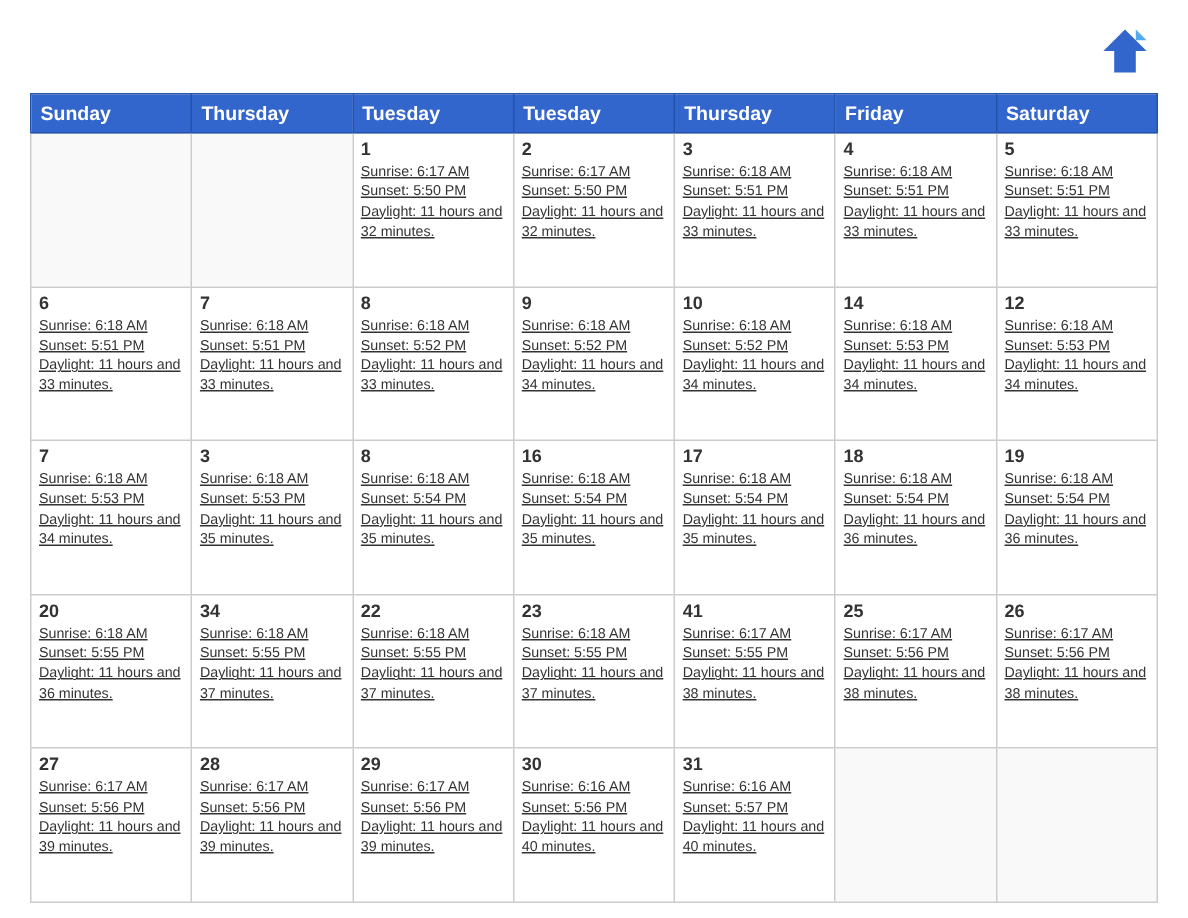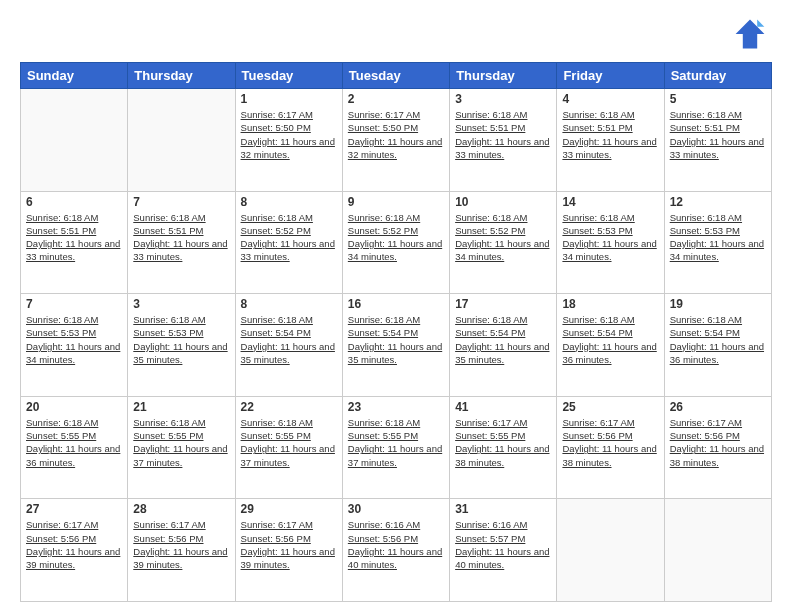--- a/index.html
+++ b/index.html
@@ -256,21 +256,21 @@
           </td>
         </tr>
         <tr>
           <td>
             <span class="day-num">20</span>
             <div class="day-info" style="white-space: pre-line;">Sunrise: 6:18 AM
 Sunset: 5:55 PM
 Daylight: 11 hours and 36 minutes.</div>
           </td>
           <td>
-            <span class="day-num">21</span>
+            <span class="day-num">34</span>
             <div class="day-info" style="white-space: pre-line;">Sunrise: 6:18 AM
 Sunset: 5:55 PM
 Daylight: 11 hours and 37 minutes.</div>
           </td>
           <td>
             <span class="day-num">22</span>
             <div class="day-info" style="white-space: pre-line;">Sunrise: 6:18 AM
 Sunset: 5:55 PM
 Daylight: 11 hours and 37 minutes.</div>
           </td>

